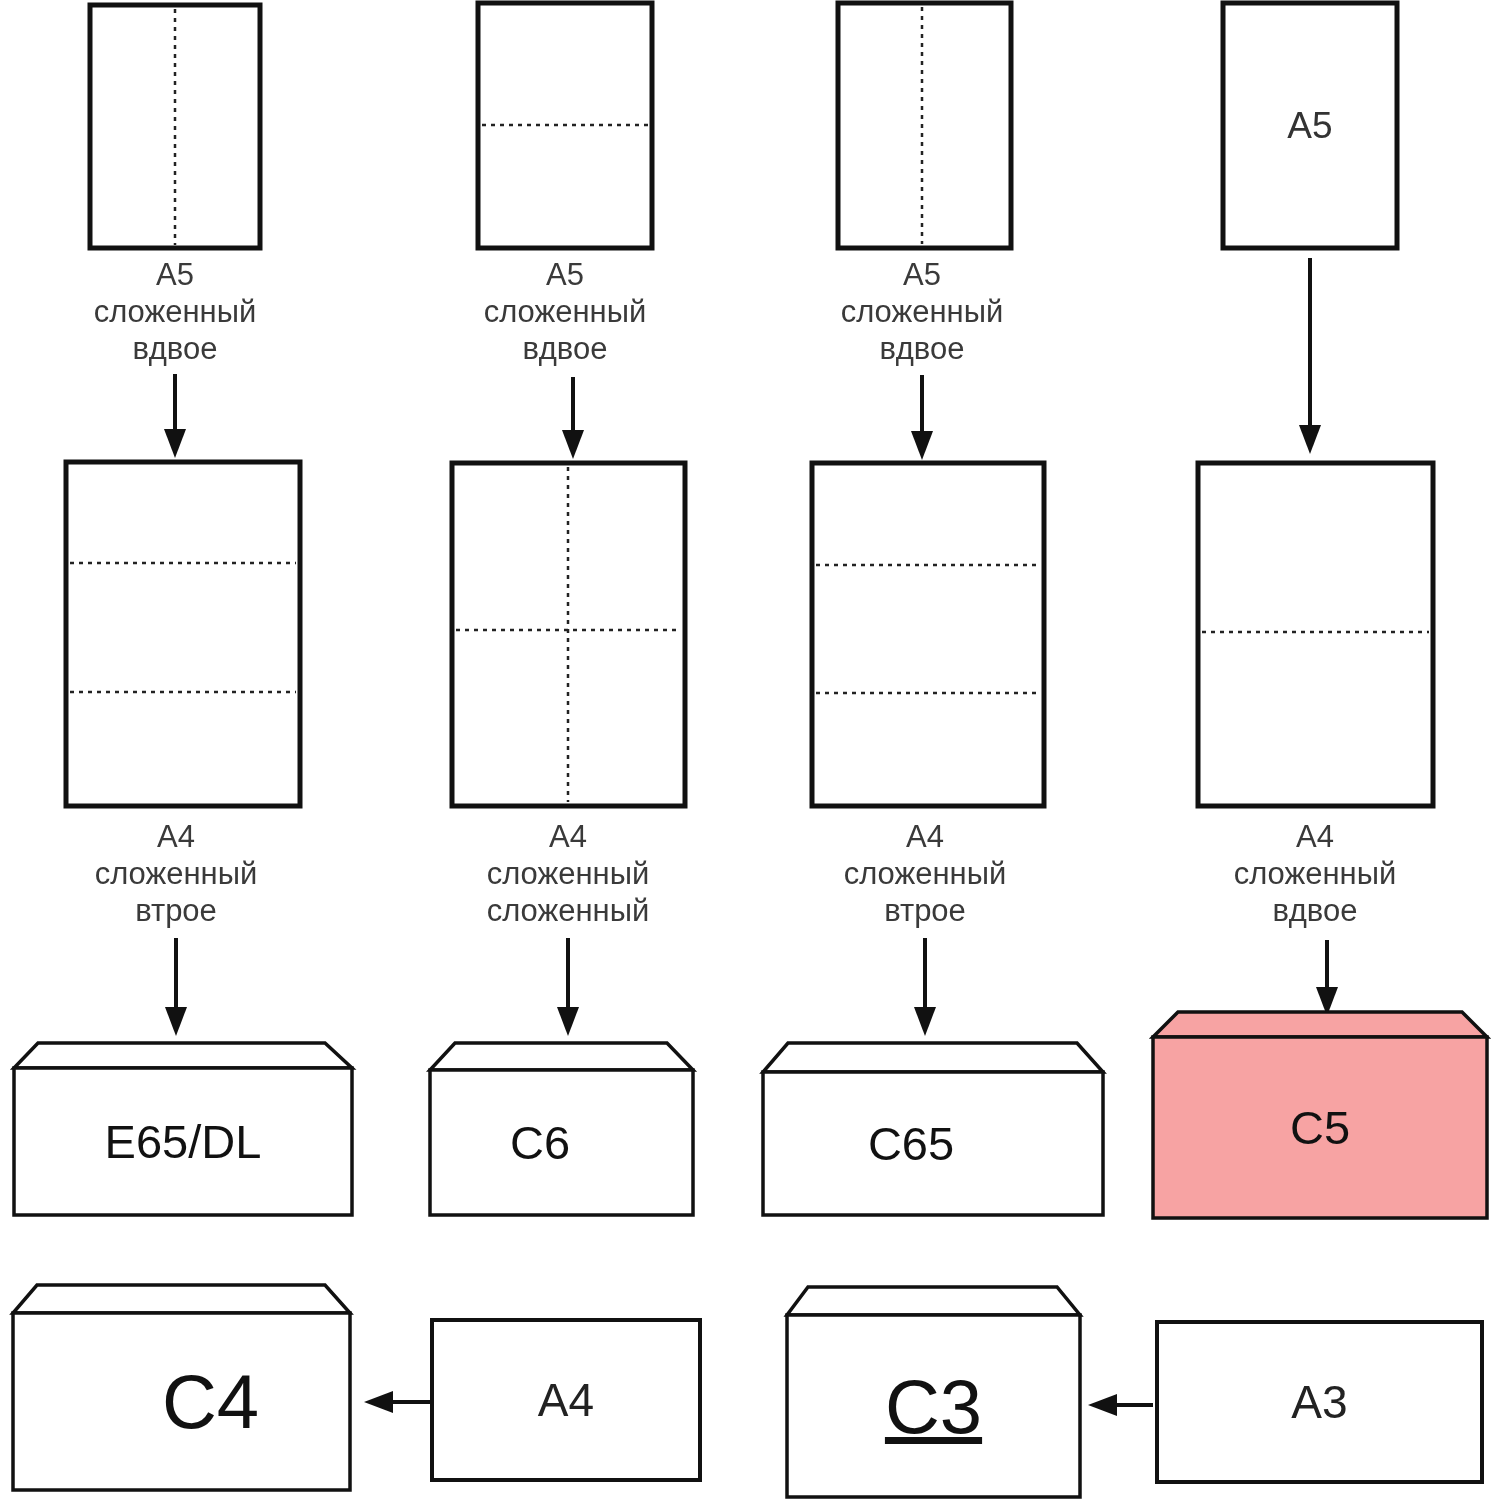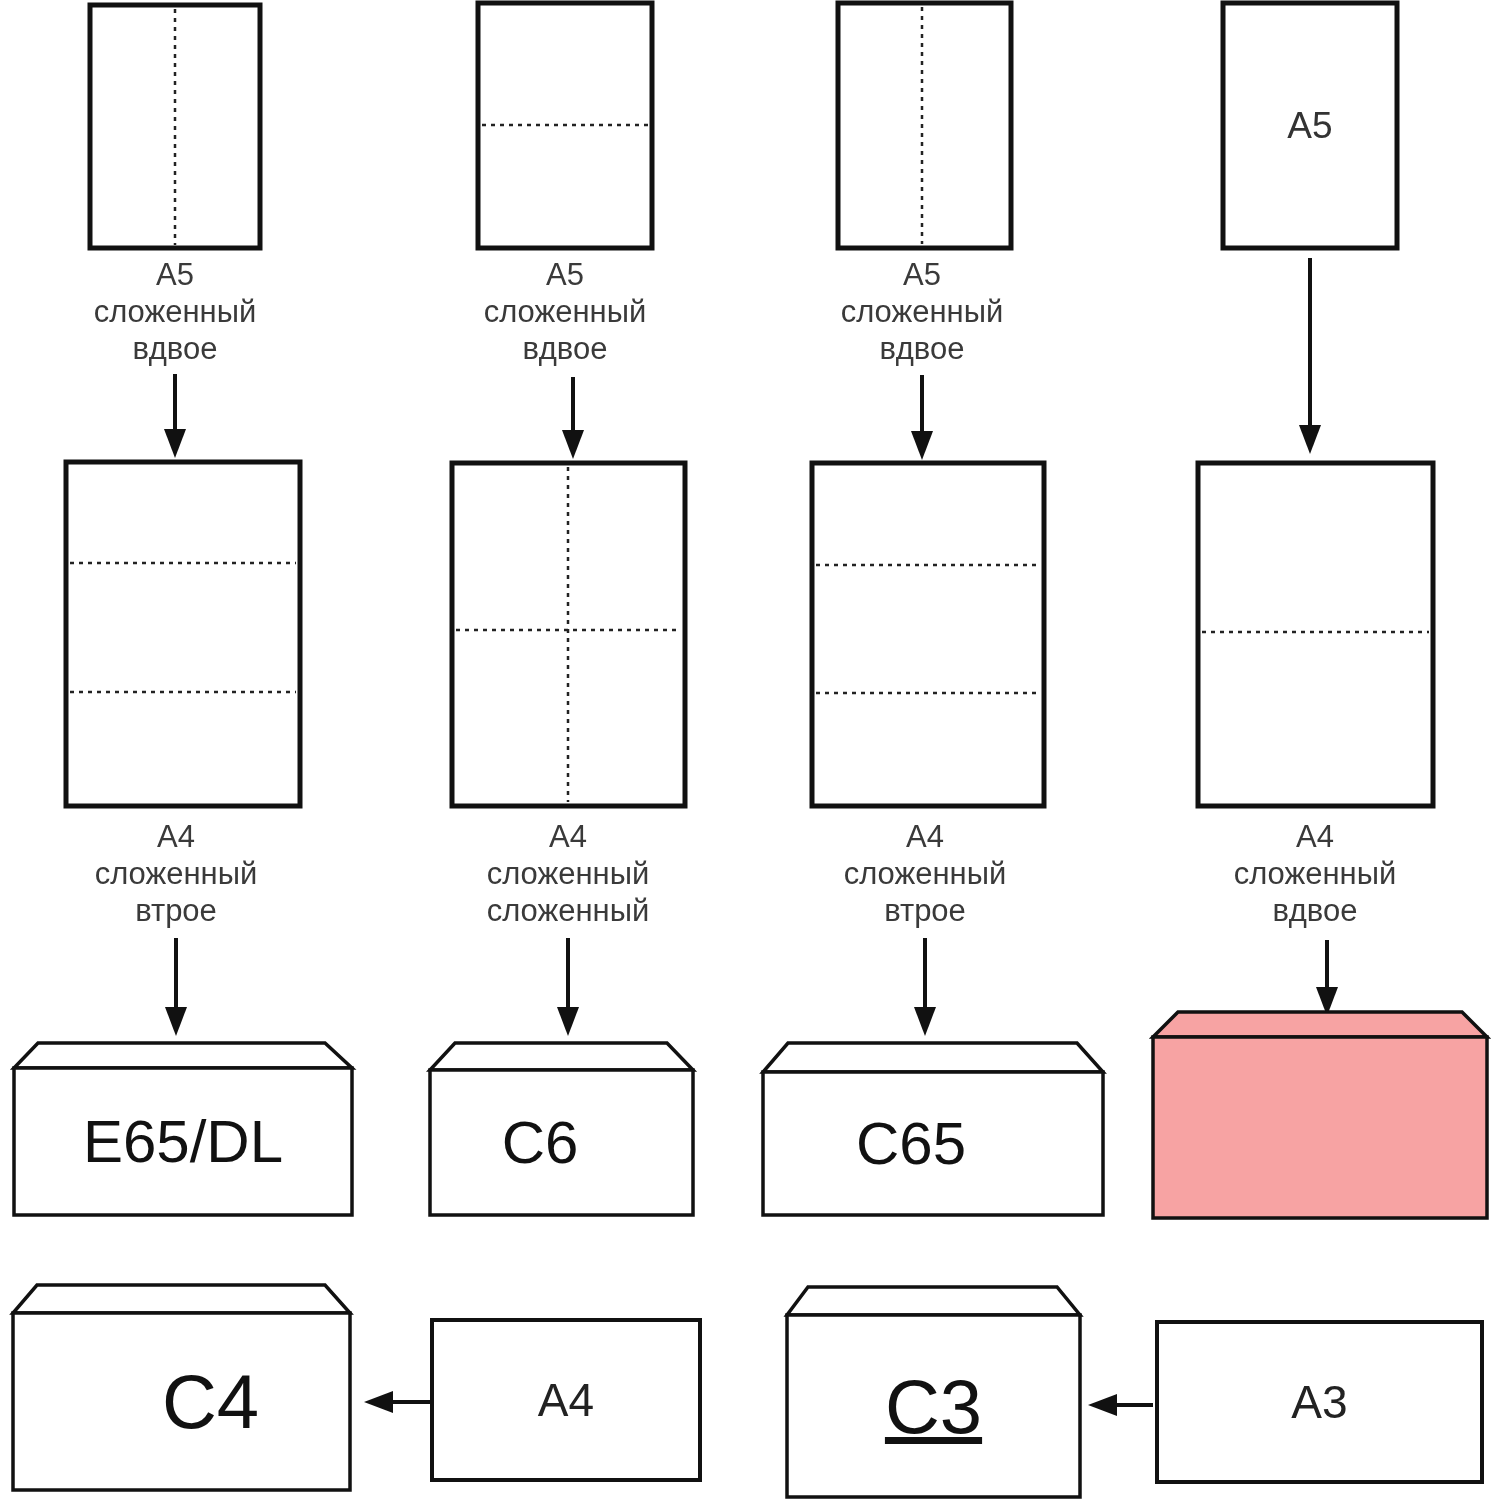--- a/index.html
+++ b/index.html
@@ -14,21 +14,21 @@
   .txt{position:absolute;color:#2f2f2f;}
   .fold-label{
     text-align:center;
     font-size:31px;
     line-height:37px;
     color:#3a3a3a;
   }
   .fold-label div{white-space:nowrap;}
   .env-label{
     display:flex;align-items:center;justify-content:center;
-    font-size:60px;
+    font-size:47px;
     color:#111111;
     white-space:nowrap;
   }
   .env-label.big{font-size:76px;}
   .paper-label{
     display:flex;align-items:center;justify-content:center;
     font-size:46px;
     color:#222222;
     white-space:nowrap;
   }
@@ -182,19 +182,20 @@
   <div class="txt paper-label small" style="left:1223px;top:3px;width:174px;height:245px;">A5</div>
   <div class="txt fold-label" style="left:1195px;top:818px;width:240px;">
     <div>A4</div>
     <div>сложенный</div>
     <div>вдвое</div>
   </div>
 
   <div class="txt env-label" style="left:14px;top:1068px;width:338px;height:147px;">E65/DL</div>
   <div class="txt env-label" style="left:430px;top:1070px;width:220px;height:145px;">C6</div>
   <div class="txt env-label" style="left:763px;top:1072px;width:296px;height:143px;">C65</div>
+  <div class="txt env-label" style="left:1153px;top:1037px;width:334px;height:181px;">C5</div>
 
   <div class="txt env-label big" style="left:13px;top:1313px;width:395px;height:177px;">C4</div>
   <div class="txt paper-label" style="left:432px;top:1320px;width:268px;height:160px;">A4</div>
   <div class="txt env-label big" style="left:787px;top:1315px;width:293px;height:182px;text-decoration:underline;">C3</div>
   <div class="txt paper-label" style="left:1157px;top:1322px;width:325px;height:160px;">A3</div>
 
 </div>
 
 </body></html>

